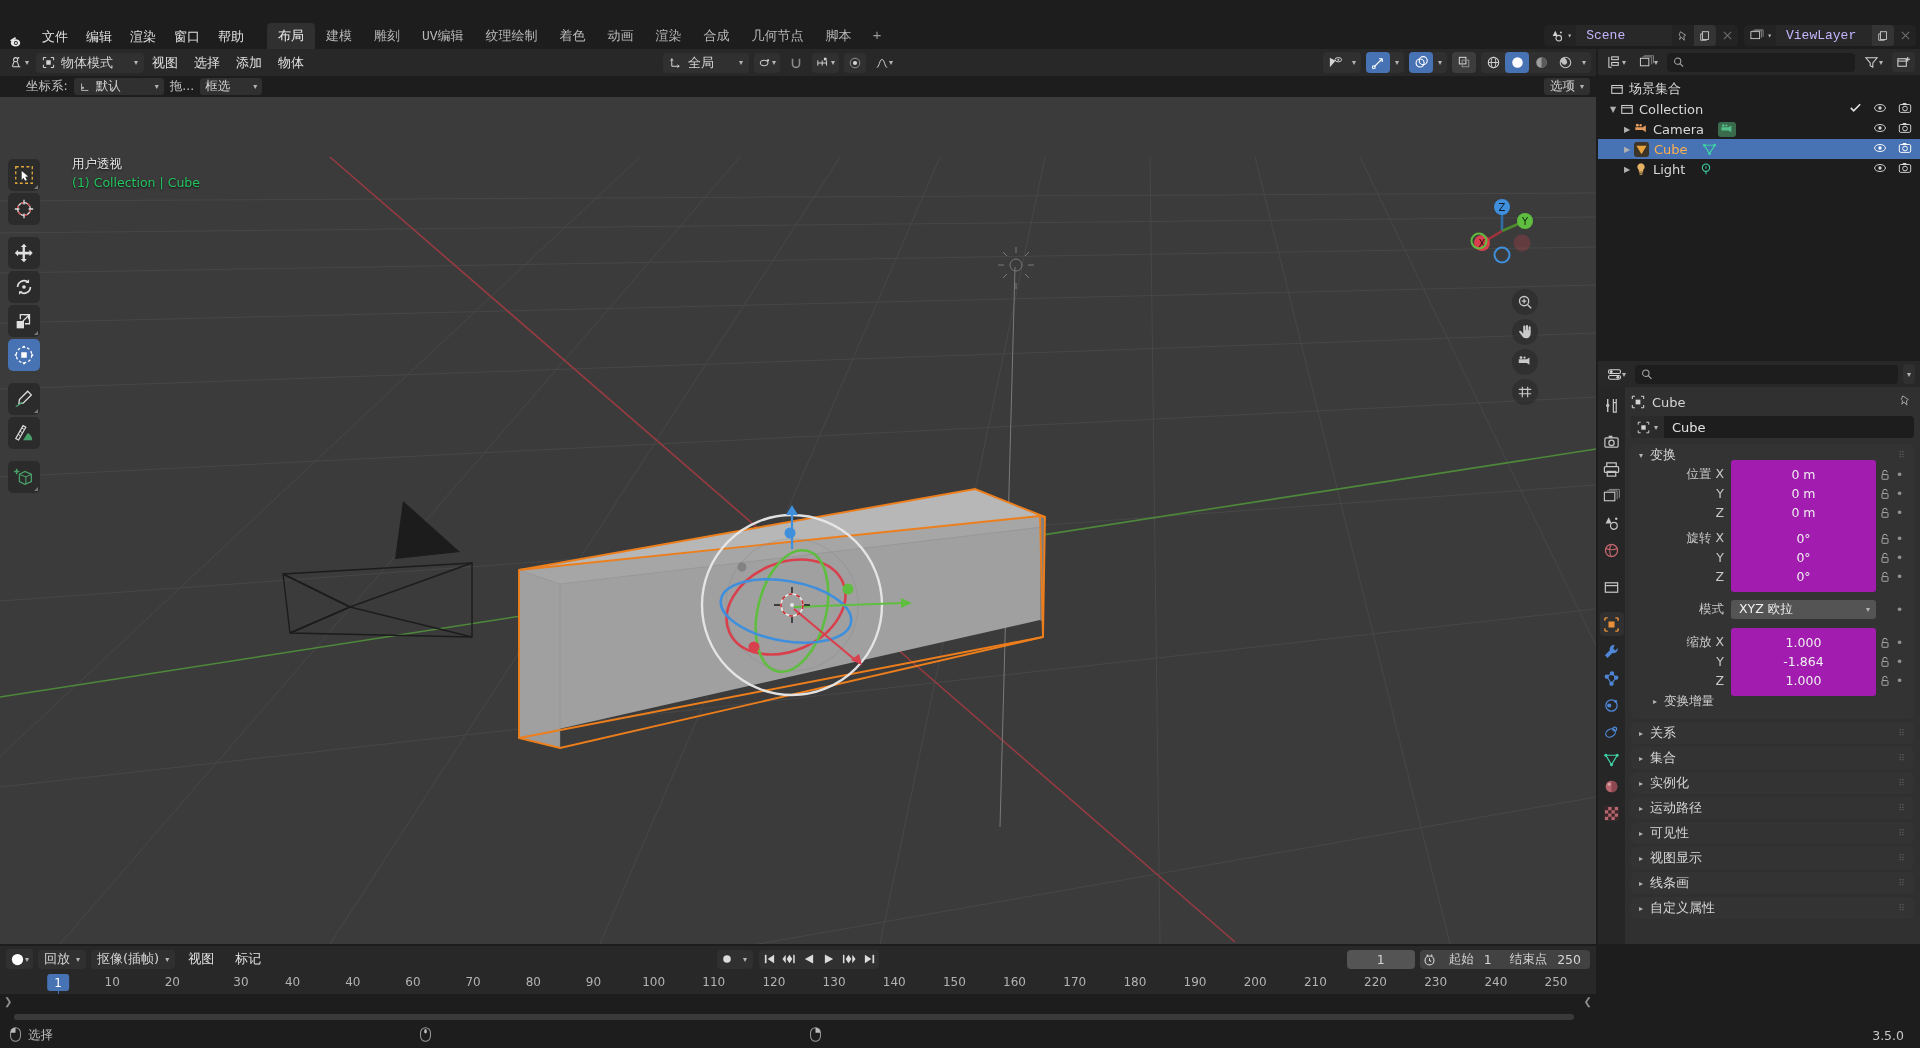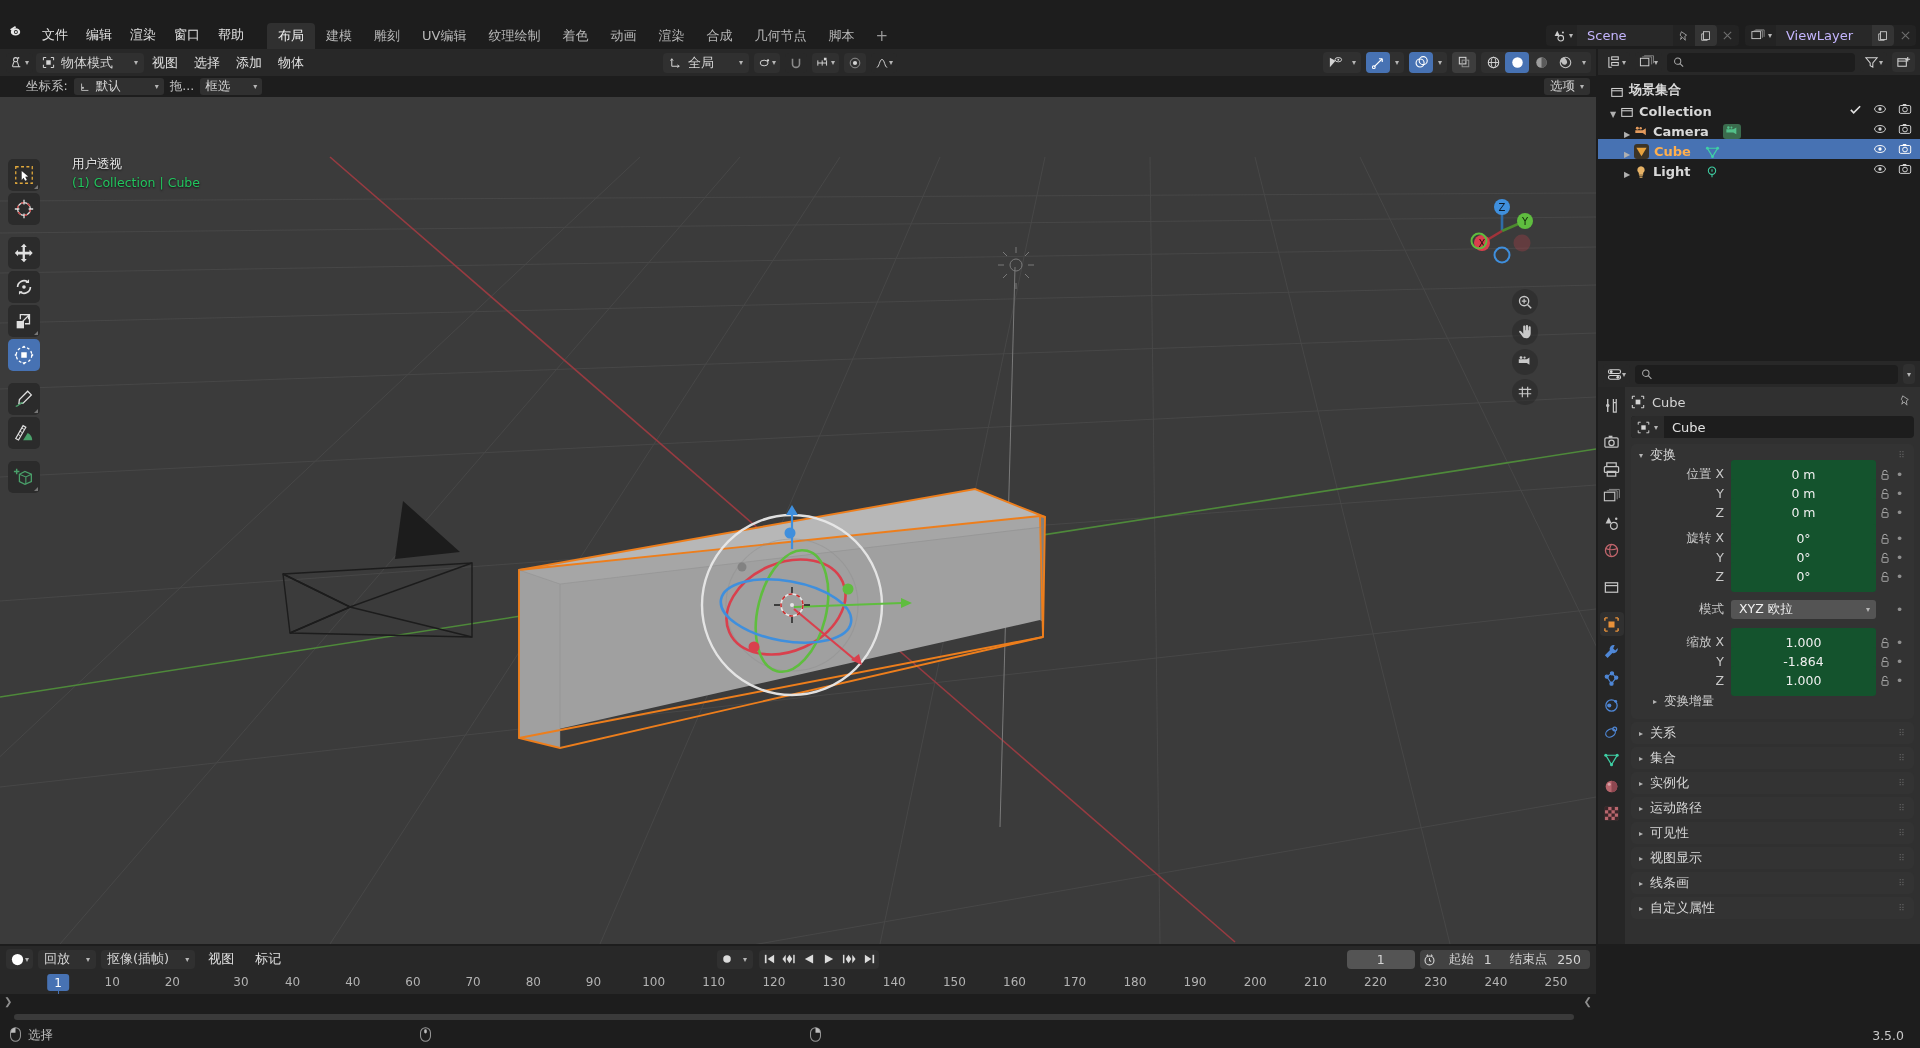--- a/index.html
+++ b/index.html
@@ -19,21 +19,21 @@
   }
   .titlebar .blender-logo { margin-left:9px; margin-right:8px; display:flex; }
   .titlebar .title { font-size:13px; color:#e3e3e3; }
   .win-btns { position:absolute; right:0; top:0; height:23px; display:flex; }
   .win-btn { width:45px; height:23px; display:flex; align-items:center; justify-content:center;
              color:#cfcfcf; font-size:12px; }
 
   
   .topbar {
     position:absolute; left:0; top:23px; width:1920px; height:26px;
-    background:#1d1d1d; display:flex; align-items:flex-start;
+    background:#1d1d1d; display:flex; align-items:flex-end;font-family:Liberation Mono, monospace;
   }
   .topbar .logo { margin:0 10px 0 8px; display:flex; align-items:center; }
   .menu-item { padding:3px 9px; font-size:13px; color:#e0e0e0; border-radius:3px; }
   .ws-tabs { display:flex; align-items:flex-end; height:26px; margin-left:14px; }
   .ws-tab {
     padding:4px 11px 5px; font-size:13px; color:#b9b9b9;
     border-radius:4px 4px 0 0; align-self:stretch; display:flex; align-items:center;
   }
   .ws-tab.active { background:#303030; color:#f0f0f0; }
   .ws-tab.plus { color:#9a9a9a; font-size:15px; padding:4px 10px; }
@@ -101,21 +101,21 @@
   .nav-side { position:absolute; right:58px; top:192px; display:flex; flex-direction:column; gap:4px; z-index:6;}
   .nav-btn { width:26px; height:26px; background:rgba(40,40,40,.55); border-radius:50%;
              display:flex; align-items:center; justify-content:center; }
 
   
   .outliner { position:absolute; left:1598px; top:49px; width:322px; height:310px; background:#1d1d1d; }
   .ol-header { height:26px; background:#282828; display:flex; align-items:center; padding:0 5px; gap:5px;}
   .search-box { flex:1; height:19px; background:#1d1d1d; border-radius:4px; display:flex;
                 align-items:center; padding:0 6px; gap:5px; }
   .ol-body { padding-top:4px; font-size:13px; }
-  .ol-row { height:20px; display:flex; align-items:flex-end; position:relative; padding-left:6px;font-weight:bold; }
+  .ol-row { height:20px; display:flex; align-items:center; position:relative; padding-left:6px; }
   .ol-row.selected { background:#4772b3; }
   .ol-row .tri { width:14px; font-size:8px; color:#b0b0b0; display:flex; align-items:center; justify-content:center;}
   .ol-row .name { margin-left:5px; color:#d8d8d8; }
   .ol-row.selected .name { color:#ffaf4d; }
   .ol-icons { position:absolute; right:8px; display:flex; gap:11px; align-items:center; }
 
   
   .props { position:absolute; left:1598px; top:361px; width:322px; height:583px; background:#1d1d1d; }
   .props-header { height:26px; background:#282828; display:flex; align-items:center; padding:0 5px; gap:5px;}
   .props-tabs { position:absolute; left:0; top:26px; width:27px; bottom:0; background:#262626;
@@ -132,35 +132,35 @@
                  height:22px; border-radius:4px 0 0 4px;}
   .id-row .val { flex:1; padding-left:8px; color:#e2e2e2; font-size:13px;}
   .panel { background:#333333; border-radius:5px; margin-bottom:3px; }
   .panel-head { height:22px; display:flex; align-items:center; padding:0 8px; gap:7px; font-size:13px;
                 color:#d8d8d8; position:relative; }
   .panel-head .grip { position:absolute; right:8px; color:#5c5c5c; font-size:9px; letter-spacing:1px;}
   .panel-body { padding:0 8px 8px 8px; }
   .field-row { display:flex; align-items:center; height:17px; margin-bottom:2px; }
   .field-label { width:92px; text-align:right; padding-right:7px; font-size:12.5px; color:#c8c8c8;
                  white-space:nowrap; }
-  .field-val { flex:1; height:30px; background:#14532d; border-radius:3px; display:flex;
+  .field-val { flex:1; height:30px; background:#a21caf; border-radius:3px; display:flex;
                align-items:center; justify-content:center; font-size:12.5px; color:#f0f0f0; }
   .field-val.dropdown { background:#545454; justify-content:flex-start; padding:0 8px; position:relative;}
   .field-val.dropdown .chev { position:absolute; right:6px; }
   .lock { width:17px; display:flex; align-items:center; justify-content:center; }
   .dot { width:13px; display:flex; align-items:center; justify-content:center; color:#909090; font-size:13px;}
   .gap6 { height:7px; }
   .sub-panel-head { height:20px; display:flex; align-items:center; gap:7px; padding-left:14px;
                     font-size:12.5px; color:#cfcfcf; }
 
   
   .timeline { position:absolute; left:0; top:946px; width:1596px; height:77px; background:#1d1d1d; }
   .tl-header { height:26px; background:#282828; display:flex; align-items:center; padding-left:6px; gap:5px;}
   .tl-dropdown { display:flex; align-items:center; height:19px; background:#303030; border-radius:4px;
-                 padding:0 6px; gap:16px; font-size:13px; }
+                 padding:0 6px; gap:6px; font-size:13px; }
   .tl-center { position:absolute; left:50%; transform:translateX(-50%); display:flex; align-items:center; gap:6px;}
   .rec-group { display:flex; align-items:center; background:#303030; border-radius:4px; height:19px; }
   .play-group { display:flex; align-items:center; background:#303030; border-radius:4px; height:19px; }
   .pg-cell { width:20px; height:19px; display:flex; align-items:center; justify-content:center; }
   .tl-right { position:absolute; right:6px; display:flex; align-items:center; gap:5px; }
   .frame-field { height:19px; background:#545454; border-radius:4px; display:flex; align-items:center;
                  justify-content:center; width:68px; font-size:12.5px; }
   .se-group { display:flex; align-items:center; height:19px; background:#424242; border-radius:4px; }
   .se-cell { display:flex; align-items:center; gap:10px; padding:0 9px; font-size:12.5px; height:19px;}
   .tl-ruler { position:relative; height:22px; background:#282828; }

